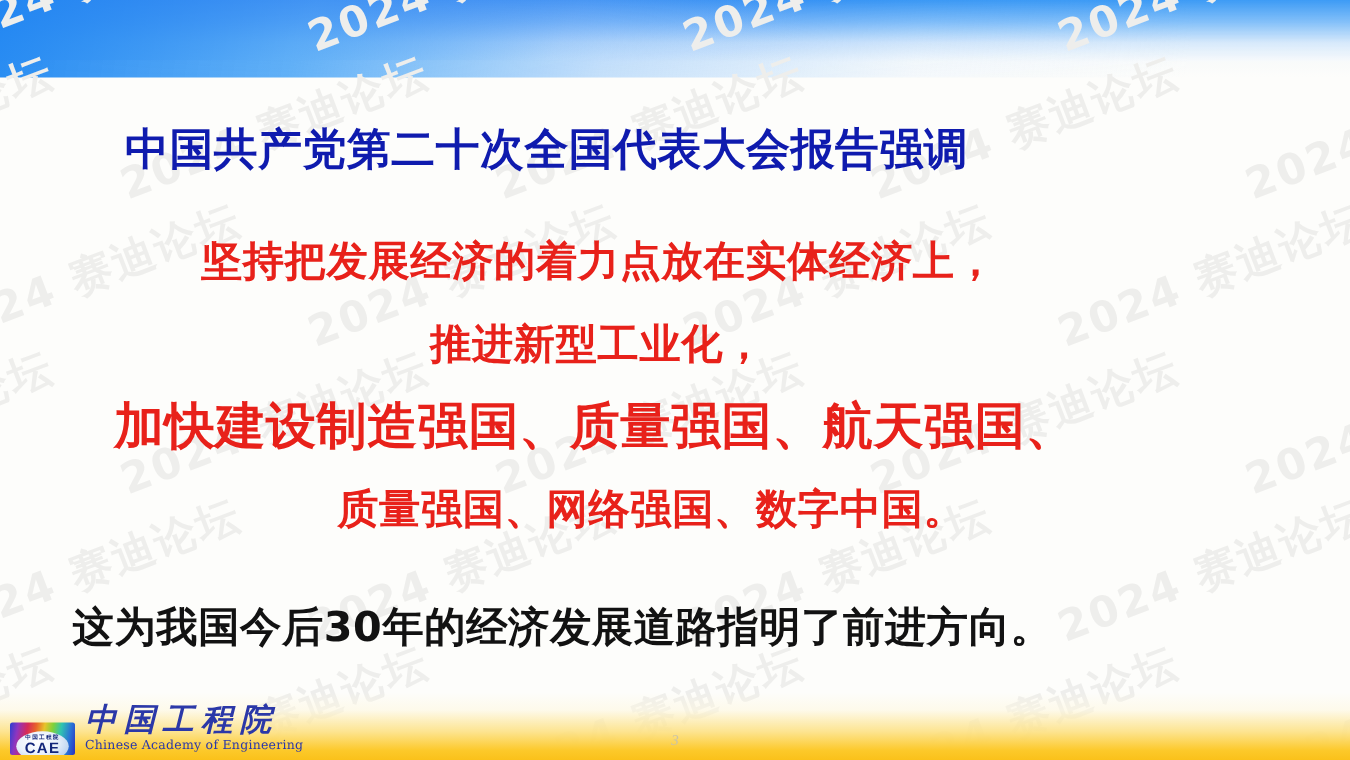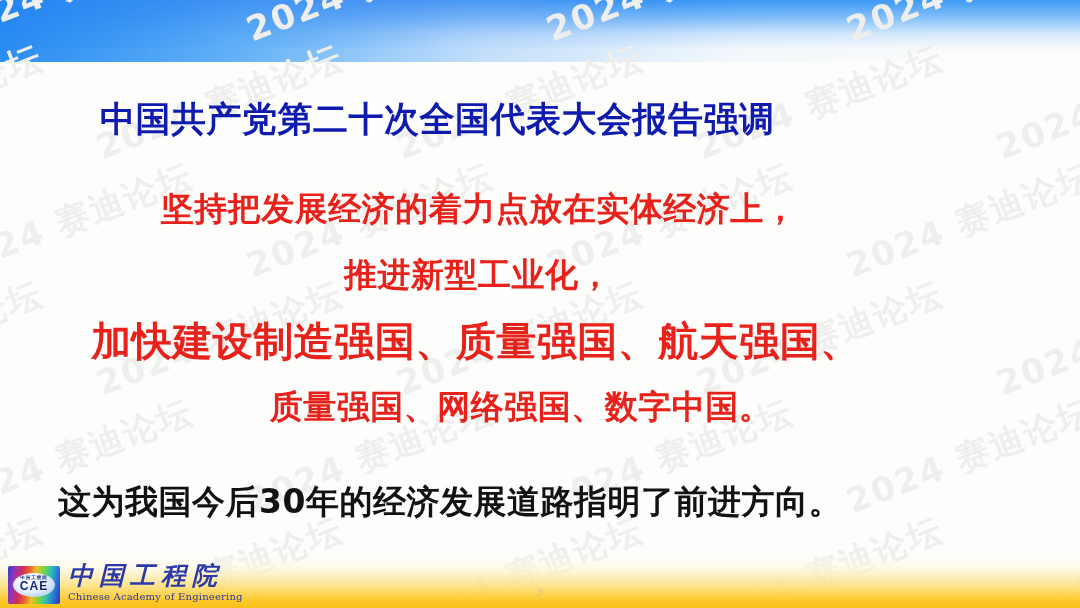--- a/index.html
+++ b/index.html
@@ -128,21 +128,21 @@
   
   .footer-logo{
     position:absolute;
     left:8px;bottom:4px;
     display:flex;
     align-items:flex-end;
     gap:8px;
   }
   .logo-mark{
     position:relative;
-    width:52px;height:38px;
+    width:52px;height:26px;
     border-radius:2px;
     background:linear-gradient(100deg,
       #2b3fd0 0%, #8e35c0 12%, #d62a58 26%,
       #e8632a 38%, #e8c32a 50%, #7fd13a 62%,
       #2fc4b0 74%, #2a72d6 88%, #2b2fc0 100%);
     overflow:hidden;
     flex:0 0 auto;
   }
   .logo-mark::after{
     content:"";

